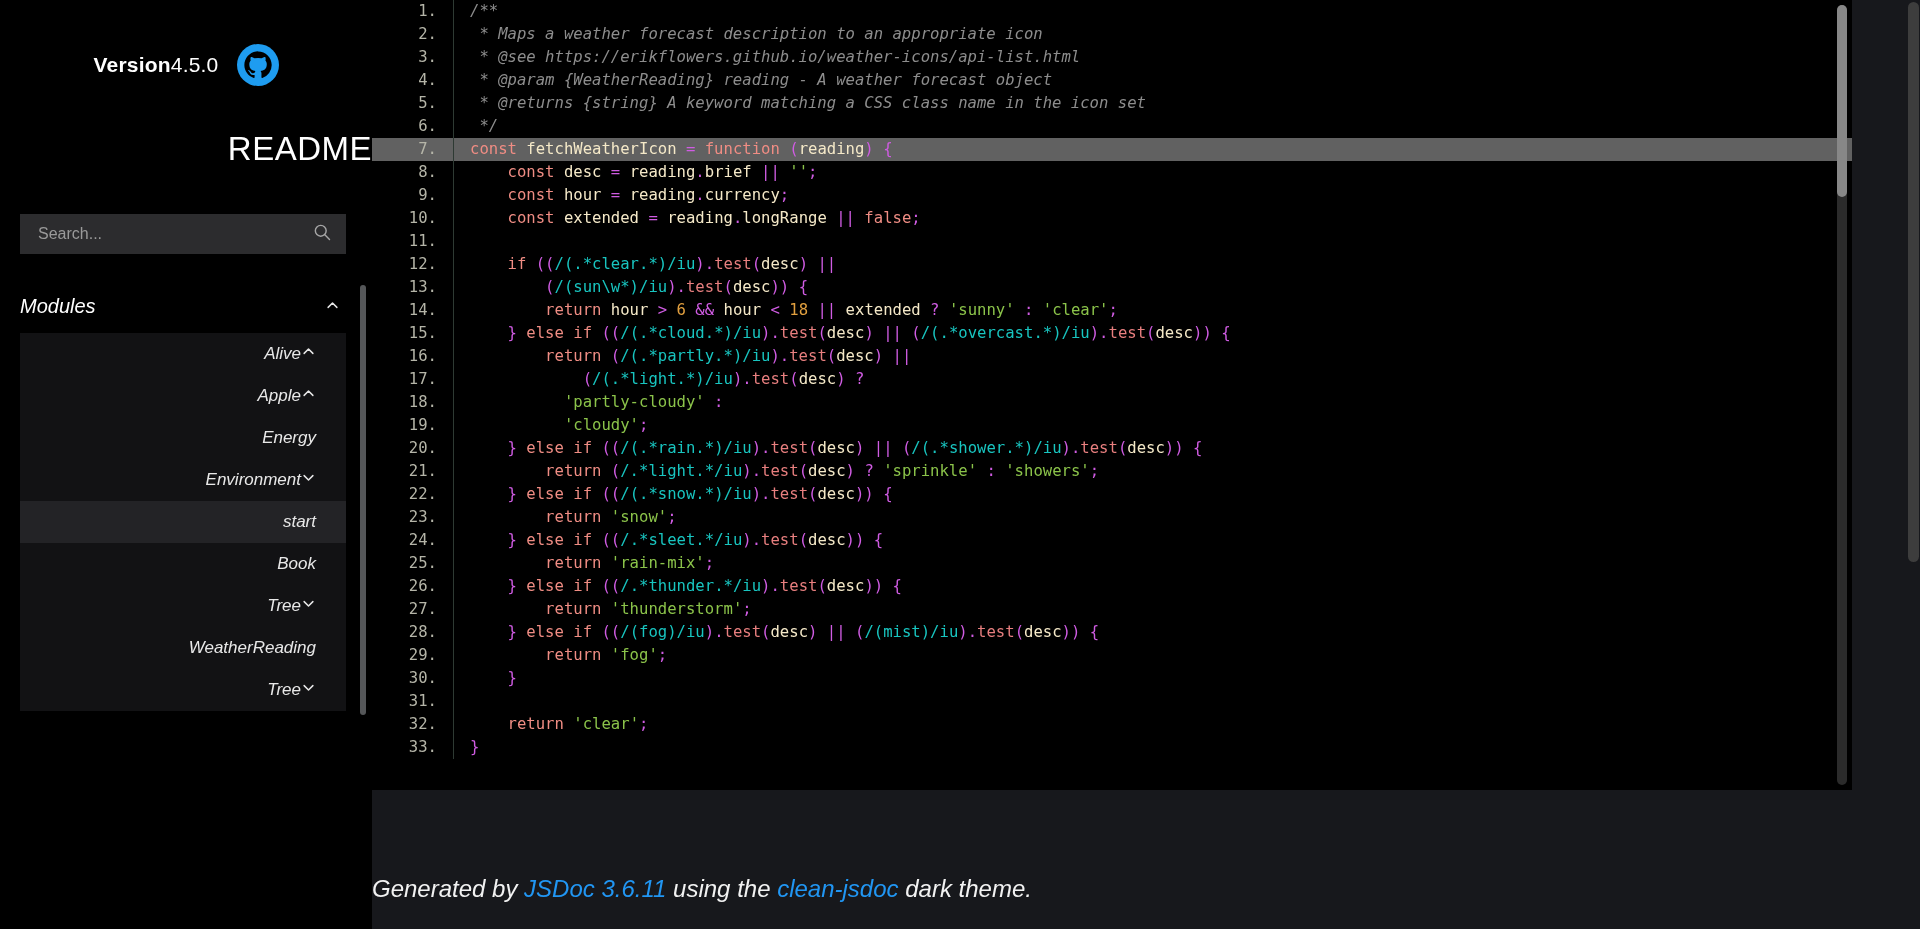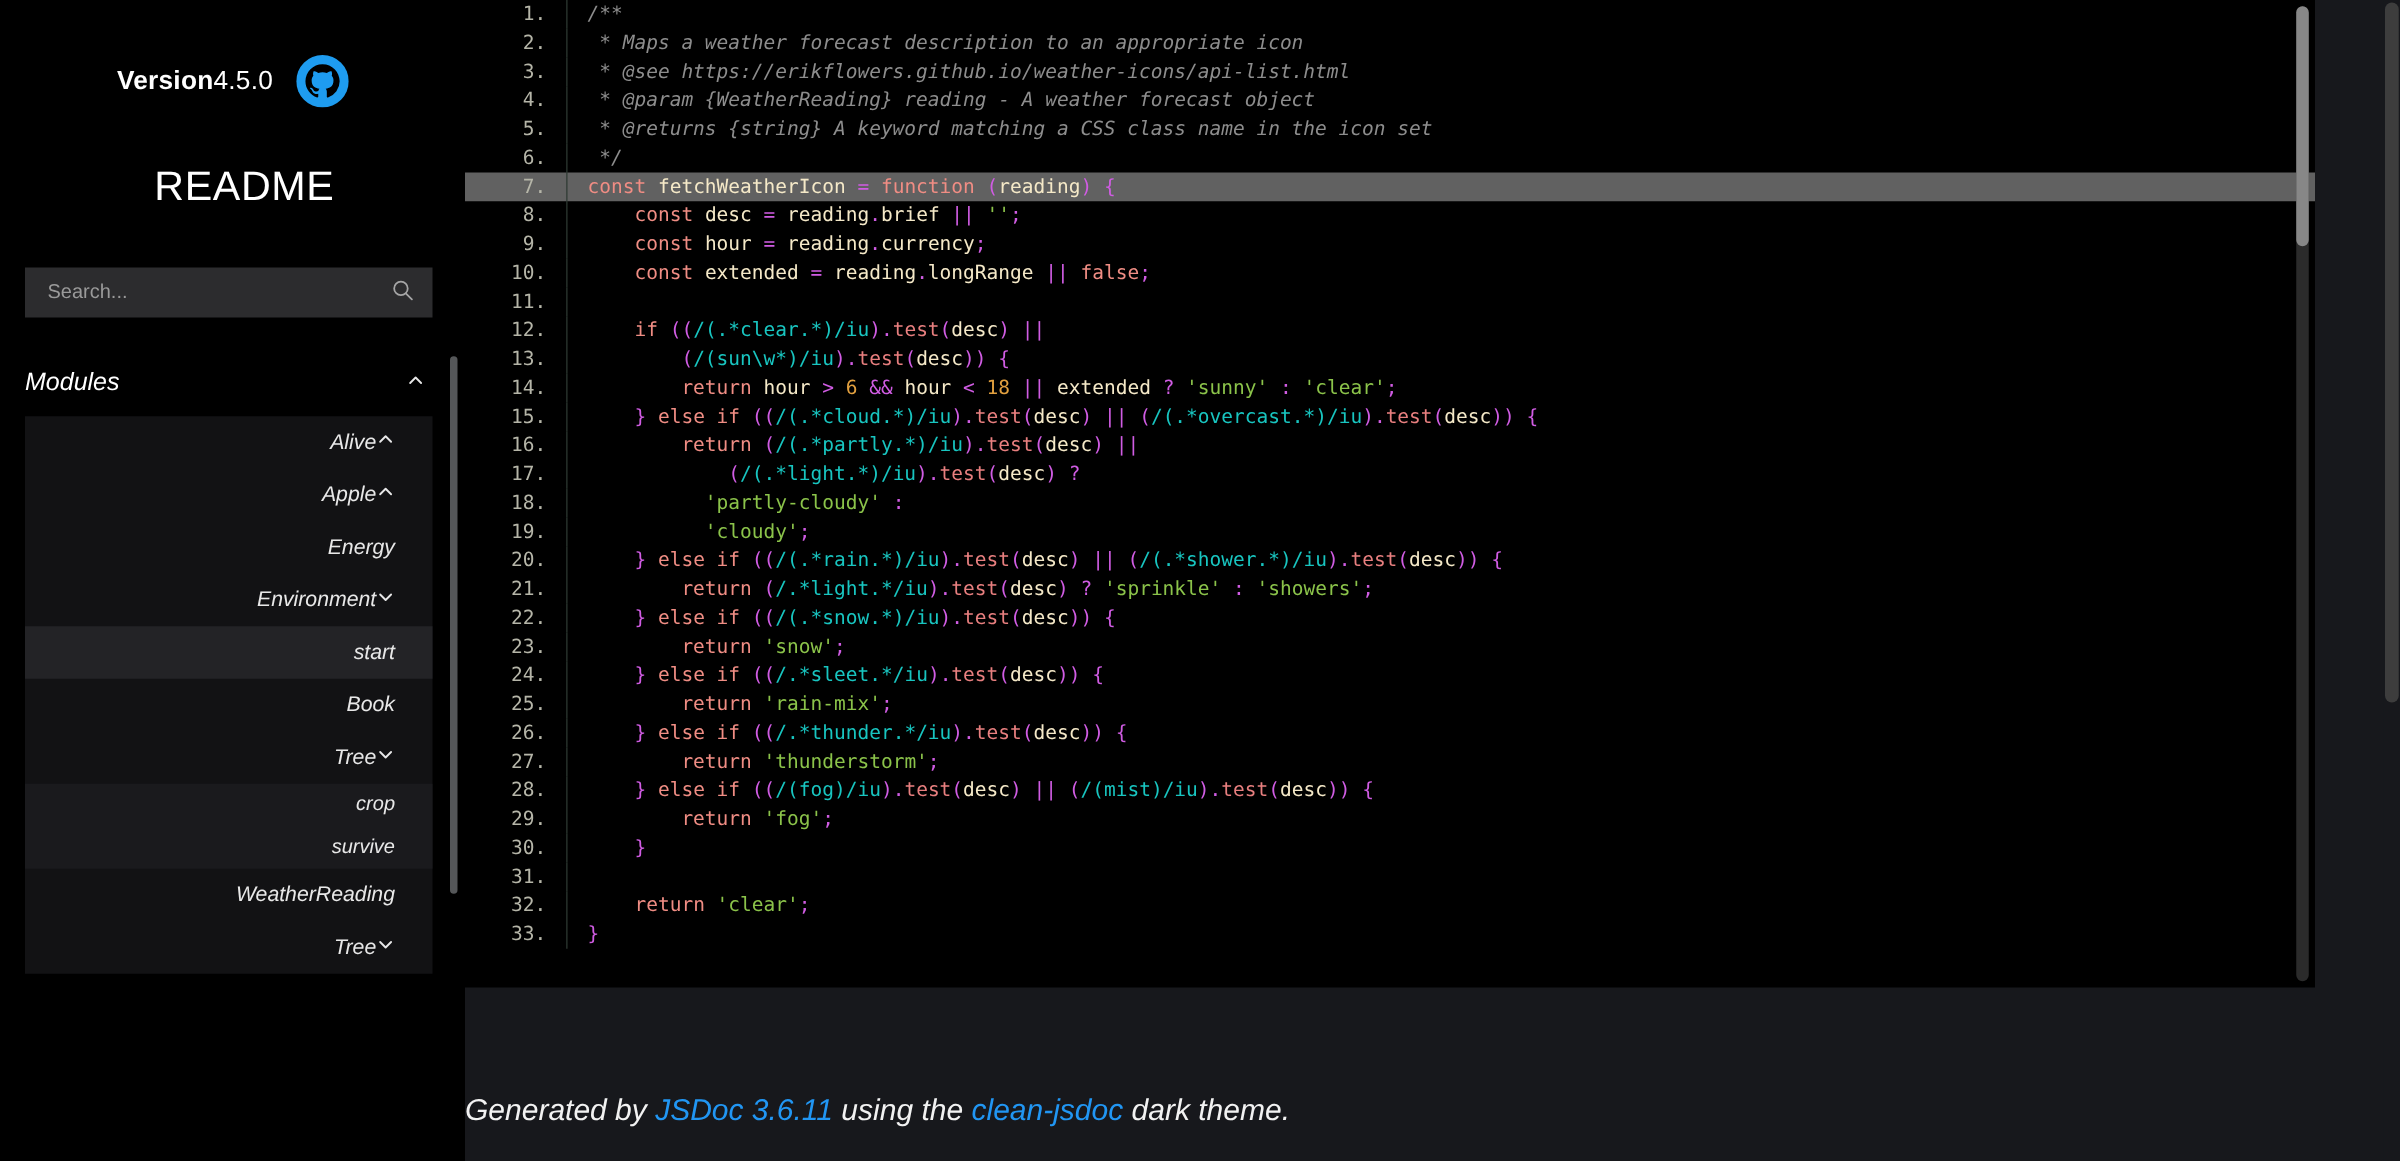--- a/index.html
+++ b/index.html
@@ -6,36 +6,36 @@
   html, body {
     width: 1920px; height: 929px;
     background: #000000;
     font-family: "Liberation Sans", sans-serif;
     overflow: hidden;
   }
   #app { display: flex; width: 1920px; height: 929px; position: relative; }
 
   
   #sidebar {
-    width: 372px; height: 929px; flex: 0 0 372px;
+    width: 372px; height: 731px; flex: 0 0 372px;
     background: #000000;
     position: relative;
     overflow: hidden;
   }
   .sb-header {
     display: flex; align-items: center; justify-content: center;
     gap: 18px; padding-top: 44px;
   }
   .sb-version { font-size: 21px; color: #ffffff; letter-spacing: .2px; }
   .sb-version b { font-weight: 700; }
   .sb-version span.num { font-weight: 400; }
   .gh-logo { width: 42px; height: 42px; display:block; }
 
   .sb-title {
-    text-align: center; color: #ffffff;
+    text-align: right; color: #ffffff;
     font-size: 33px; font-weight: 400;
     margin-top: 44px; letter-spacing: .5px; margin-left: 19px;
   }
 
   .search-wrap {
     margin: 46px 26px 0 20px;
     height: 40px; background: #2c2c2e;
     display: flex; align-items: center;
     padding: 0 14px 0 18px;
   }
@@ -211,28 +211,20 @@
           </div>
           <div class="nav-item">
             <span>Book</span>
           </div>
           <div class="nav-item">
             <span>Tree</span>
             <span><svg class="chev" viewBox="0 0 24 24" fill="none" stroke="#ffffff" stroke-width="2.4" stroke-linecap="round" stroke-linejoin="round">
                 <polyline points="5,9 12,16 19,9"></polyline>
               </svg></span>
           </div>
-          <div class="nav-sub">
-            <div class="nav-item">
-              <span>crop</span>
-            </div>
-            <div class="nav-item">
-              <span>survive</span>
-            </div>
-          </div>
           <div class="nav-item">
             <span>WeatherReading</span>
           </div>
           <div class="nav-item">
             <span>Tree</span>
             <span><svg class="chev" viewBox="0 0 24 24" fill="none" stroke="#ffffff" stroke-width="2.4" stroke-linecap="round" stroke-linejoin="round">
                 <polyline points="5,9 12,16 19,9"></polyline>
               </svg></span>
           </div>
         </div>

